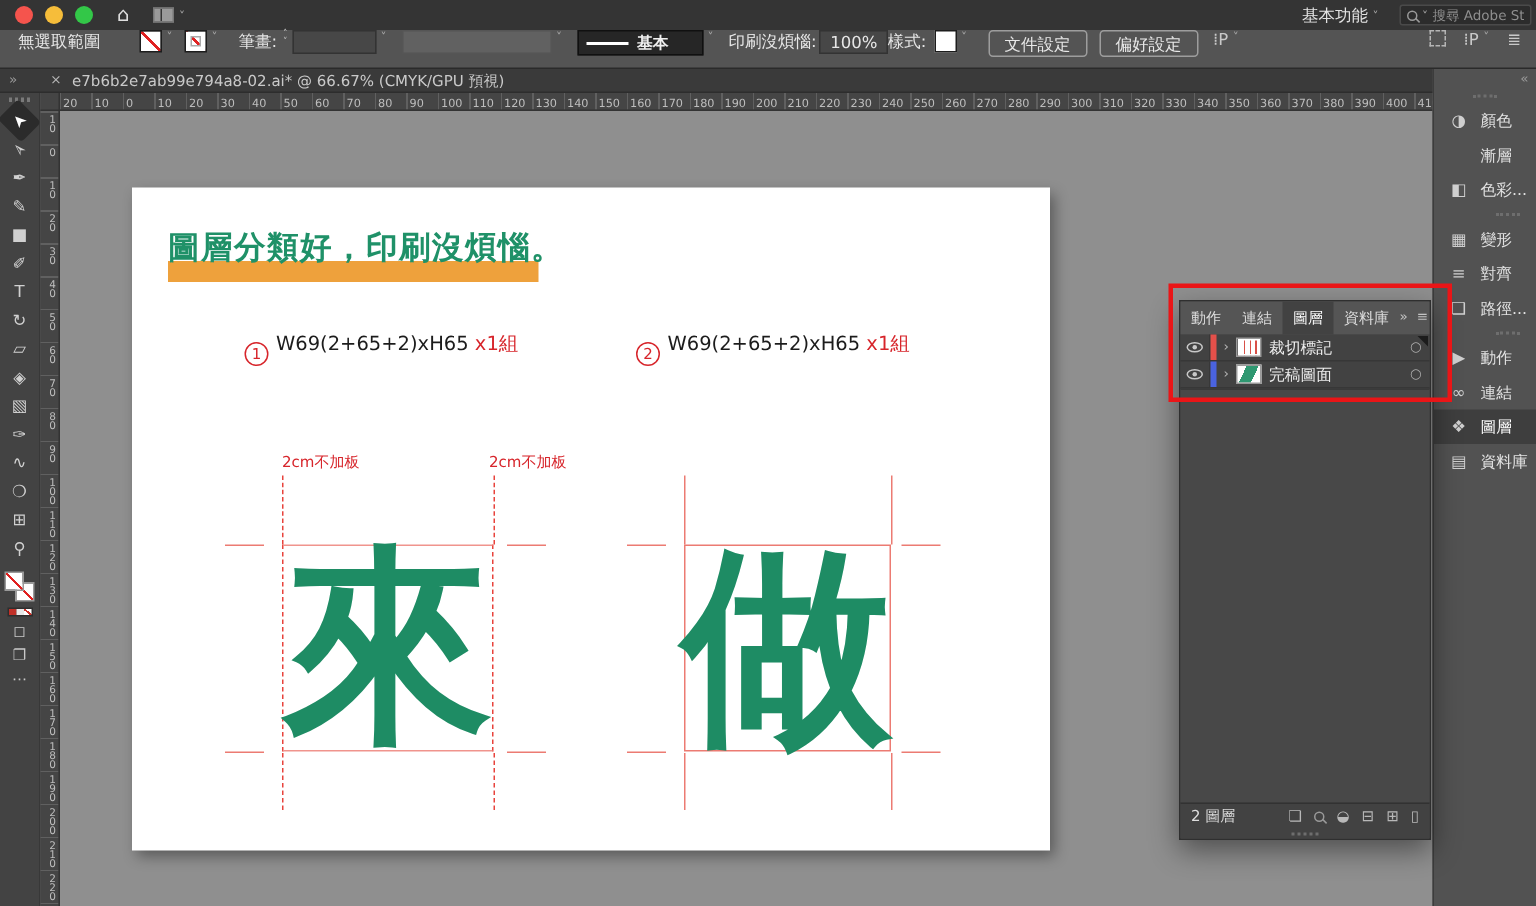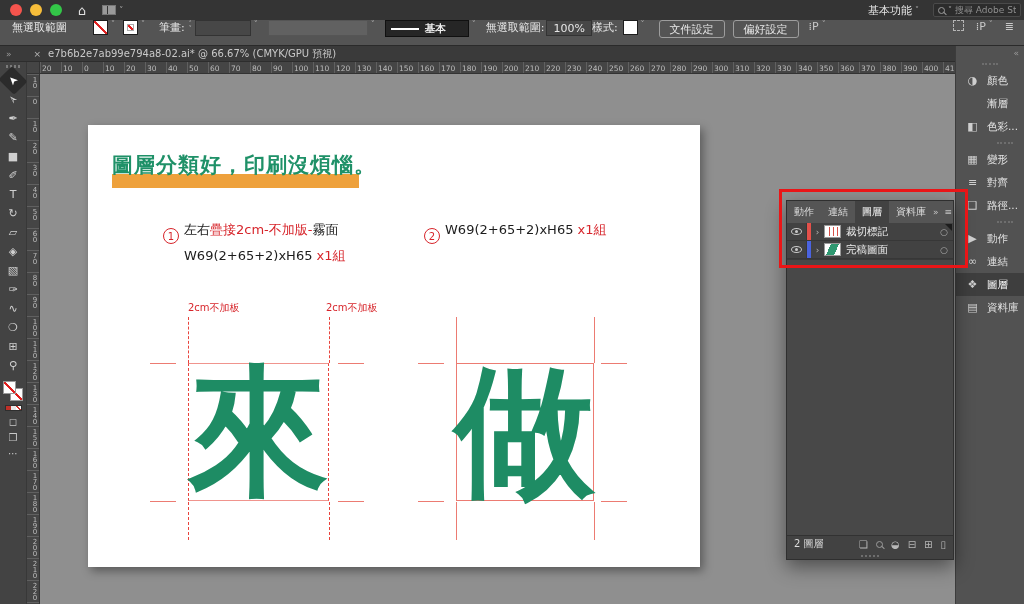--- a/index.html
+++ b/index.html
@@ -157,21 +157,21 @@
     </span>
     <span class="dd" style="width:56px;margin-left:3px"></span>
     <span class="chev">˅</span>
     <span class="dd disabled" style="width:100px;margin-left:10px"></span>
     <span class="chev">˅</span>
     <span class="linebox" style="margin-left:10px">
       <span class="ln"></span>
       <span class="bn">基本</span>
     </span>
     <span class="chev">˅</span>
-    <span class="cb-label" style="margin-left:10px">無選取範圍:</span>
+    <span class="cb-label" style="margin-left:10px">印刷沒煩惱:</span>
     <span class="valbox" style="margin-left:2px">100%</span>
     <span class="cb-label" style="margin-left:0">樣式:</span>
     <span class="cswatch" style="margin-left:5px;background:#fff"></span>
     <span class="chev">˅</span>
     <span class="cb-btn" style="margin-left:14px">文件設定</span>
     <span class="cb-btn" style="margin-left:8px">偏好設定</span>
     <span class="cb-icon" style="margin-left:10px">⁞P</span>
     <span class="chev">˅</span>
     <span class="mb-spacer"></span>
     <span class="dashsq"></span>
@@ -297,21 +297,20 @@
       <span>220</span>
     </div>
 
   <div id="canvas">
     <div id="artboard">
       <div class="ab-bar"></div>
       <div class="ab-title">圖層分類好，印刷沒煩惱。</div>
 
       <div class="ncircle" style="left:75px;top:103px">1</div>
       <div class="nlines" style="left:96px;top:92px">
-        <div><span>左右</span><span class="red">疊接2cm-不加版-</span><span>霧面</span></div>
         <div><span>W69(2+65+2)xH65 </span><span class="red">x1組</span></div>
       </div>
 
       <div class="ncircle" style="left:336px;top:103px">2</div>
       <div class="nlines" style="left:357px;top:92px">
         <div><span>W69(2+65+2)xH65 </span><span class="red">x1組</span></div>
       </div>
 
       <div class="ovl" style="left:100px;top:176px">2cm不加板</div>
       <div class="ovl" style="left:238px;top:176px">2cm不加板</div>

